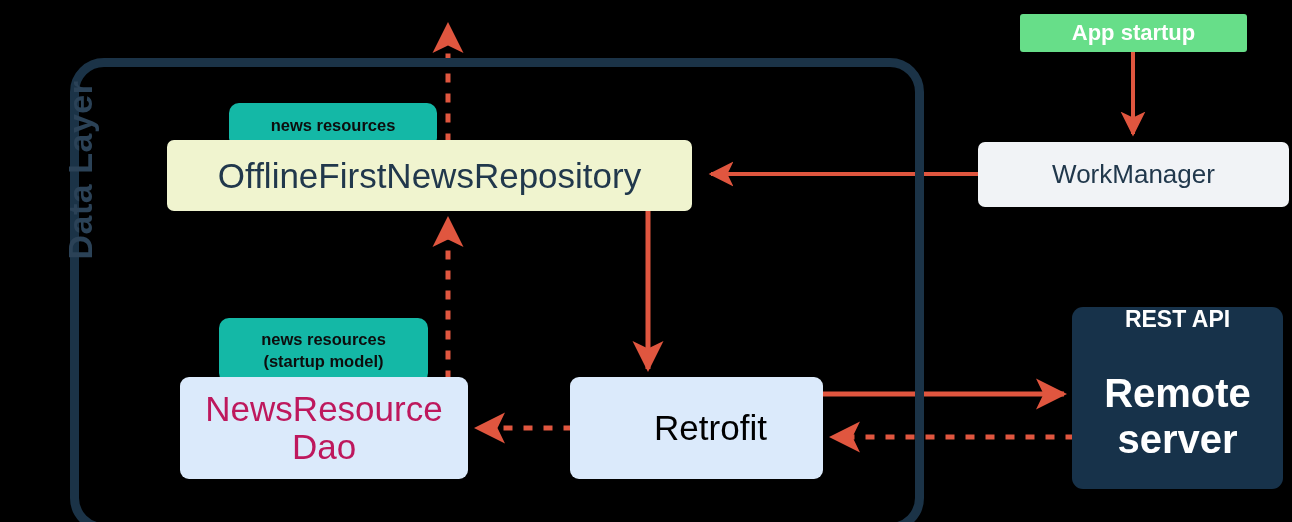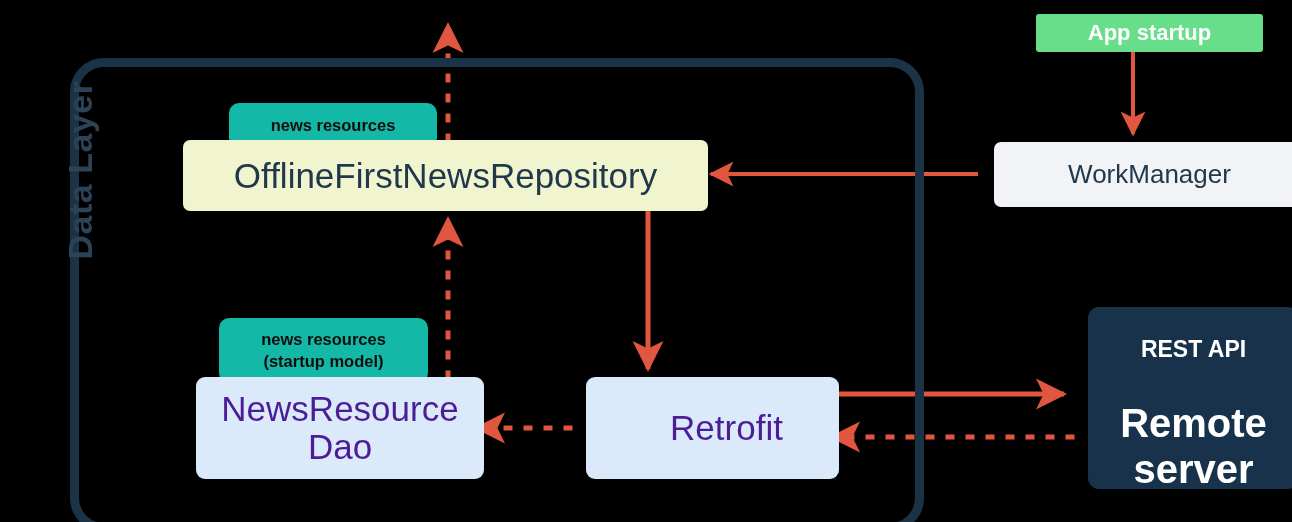--- a/index.html
+++ b/index.html
@@ -1,45 +1,45 @@
 <!DOCTYPE html>
 <html><head>
 <meta charset="utf-8">
 <style>
   html,body{margin:0;padding:0;background:#000;}
   #stage{
     position:relative;width:1292px;height:522px;background:#000;overflow:hidden;
     font-family:"Liberation Sans",sans-serif;
   }
   .box{position:absolute;box-sizing:border-box;display:flex;align-items:center;
-       justify-content:center;text-align:center;line-height:1.08;margin-left:16px;}
+       justify-content:center;text-align:center;line-height:1.08;}
   
   #data-layer-container{
     position:absolute;left:70px;top:58px;width:836px;height:456px;
     border:9px solid #1b3347;border-radius:34px;background:transparent;
   }
   #data-layer-label{
     position:absolute;left:-10px;top:150px;width:180px;height:40px;
     color:#2b4257;font-size:34px;font-weight:700;letter-spacing:.5px;
     transform:rotate(-90deg);transform-origin:center center;
     display:flex;align-items:center;justify-content:center;white-space:nowrap;
   }
   
   #repo-box{left:167px;top:140px;width:525px;height:71px;background:#f0f4cf;
     border-radius:7px;color:#21384c;font-size:35px;font-weight:400;}
   #dao-box{left:180px;top:377px;width:288px;height:102px;background:#dbeafb;
-    border-radius:9px;color:#4c1d95;font-size:35px;font-weight:400;flex-direction:column;}
+    border-radius:9px;color:#be185d;font-size:35px;font-weight:400;flex-direction:column;}
   #retrofit-box{left:570px;top:377px;width:253px;height:102px;background:#dbeafb;
-    border-radius:9px;color:#4c1d95;font-size:35px;font-weight:400;flex-direction:column;padding-left:28px;}
+    border-radius:9px;color:#000000;font-size:35px;font-weight:400;flex-direction:column;padding-left:28px;}
   #workmanager-box{left:978px;top:142px;width:311px;height:65px;background:#f1f3f6;
     border-radius:7px;color:#21384c;font-size:26px;font-weight:400;}
   #appstartup-box{left:1020px;top:14px;width:227px;height:38px;background:#67de89;
     border-radius:3px;color:#ffffff;font-size:22px;font-weight:700;}
   #server-box{left:1072px;top:307px;width:211px;height:182px;background:#17324a;
-    border-radius:11px;flex-direction:column;justify-content:flex-start;padding-top:30px;}
+    border-radius:11px;flex-direction:column;justify-content:flex-start;}
   #server-box .api{color:#fff;font-size:23px;font-weight:700;}
   #server-box .remote{color:#fff;font-size:40px;font-weight:700;margin-top:38px;line-height:1.15;}
   
   .tag{position:absolute;background:#14b8a6;border-radius:10px;display:flex;
        align-items:center;justify-content:center;text-align:center;
        color:#0d0d0d;font-size:16.5px;font-weight:700;line-height:1.3;
        box-sizing:border-box;}
   #tag-news{left:229px;top:103px;width:208px;height:45px;}
   #tag-internal{left:219px;top:318px;width:209px;height:65px;flex-direction:column;}
   

